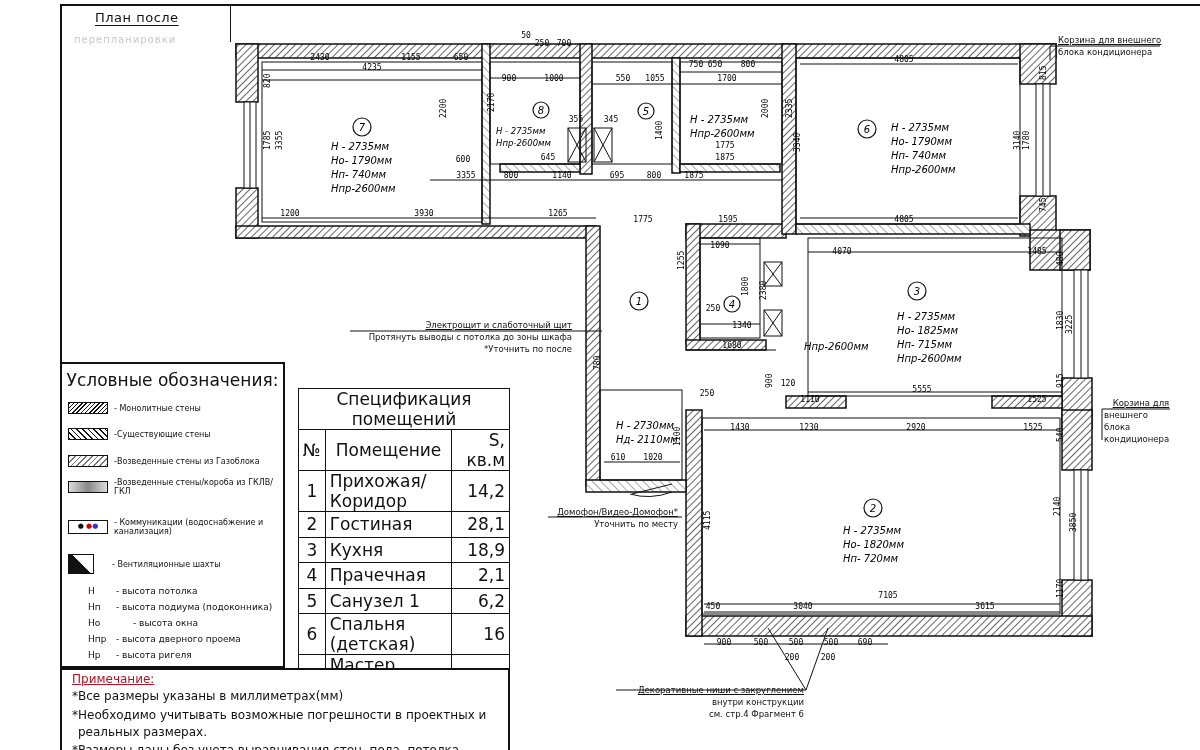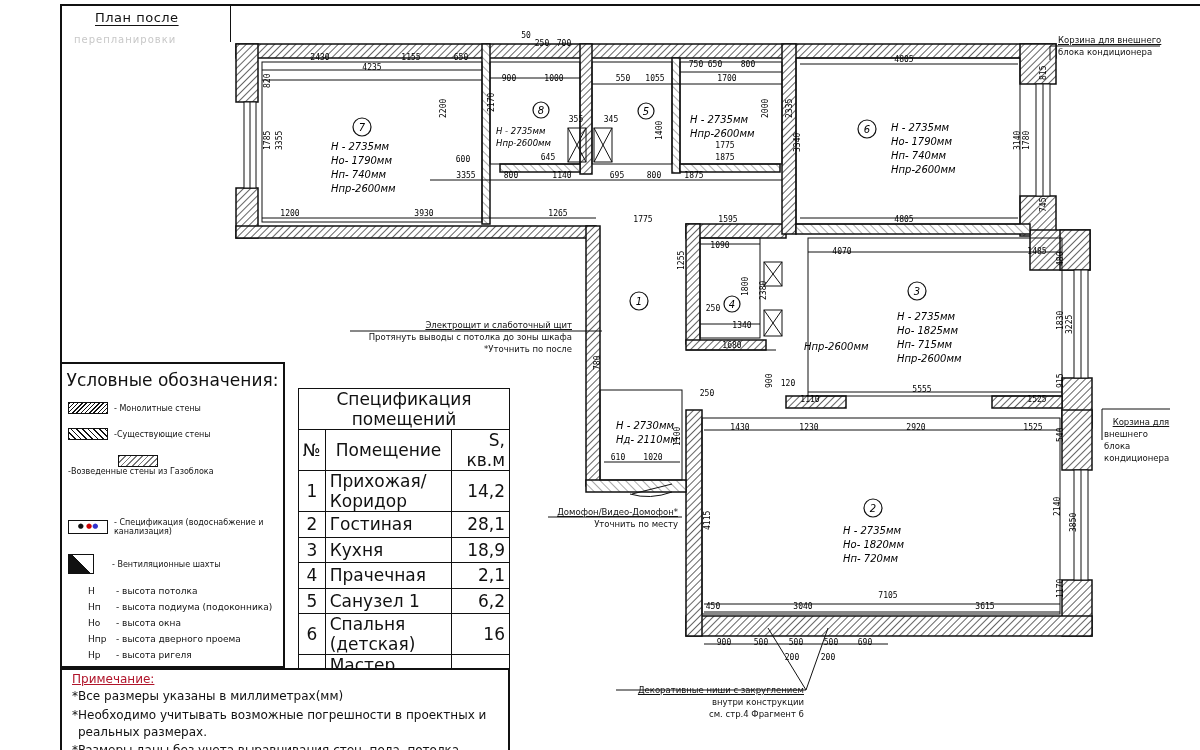--- a/index.html
+++ b/index.html
@@ -304,21 +304,21 @@
     <text transform="translate(1063,598) rotate(-90)">1170</text>
     <text transform="translate(1063,442) rotate(-90)">540</text>
     <text transform="translate(680,446) rotate(-90)">1100</text>
   </g>
 </svg>
 
 <div class="callout" style="left:1058px;top:34px;text-align:left;">
   <div class="note-u">Корзина для внешнего</div>
   <div>блока кондиционера</div>
 </div>
-<div class="callout" style="left:1104px;top:397px;text-align:left;margin-top:19px;">
+<div class="callout" style="left:1104px;top:397px;text-align:left;">
   <div class="note-u">Корзина для</div>
   <div>внешнего</div>
   <div>блока</div>
   <div>кондиционера</div>
 </div>
 <div class="callout" style="left:340px;top:319px;width:232px;">
   <div class="note-u">Электрощит и слаботочный щит</div>
   <div>Протянуть выводы с потолка до зоны шкафа</div>
   <div>*Уточнить по после</div>
 </div>
@@ -335,41 +335,45 @@
 <div class="legend">
   <div class="legend-title">Условные обозначения:</div>
   <div class="lg-row" style="top:38px;">
     <div class="lg-sym hatch-dense"></div>
     <span>- Монолитные стены</span>
   </div>
   <div class="lg-row" style="top:64px;">
     <div class="lg-sym hatch-mid"></div>
     <span>-Существующие стены</span>
   </div>
-  <div class="lg-row" style="top:91px;flex-direction:column;">
+  <div class="lg-row" style="top:91px;">
     <div class="lg-sym hatch-light"></div>
     <span>-Возведенные стены из Газоблока</span>
   </div>
+  <div class="lg-row" style="top:114px;width:210px;">
+    <div class="lg-sym gkl" style="flex:none;"></div>
+    <span>-Возведенные стены/короба из ГКЛВ/ГКЛ</span>
+  </div>
   <div class="lg-row" style="top:154px;width:210px;">
     <div class="lg-sym" style="flex:none;height:14px;background:#fff;text-align:center;font-size:7px;line-height:10px;">● <span style="color:#c00">●</span><span style="color:#33c">●</span></div>
-    <span>- Спецификация (водоснабжение и канализация)</span>
+    <span>- Коммуникации (водоснабжение и канализация)</span>
   </div>
   <div class="lg-row" style="top:190px;">
     <div class="lg-sym" style="width:26px;height:20px;margin-right:18px;background:linear-gradient(225deg,#fff 50%,#111 50%);"></div>
     <span>- Вентиляционные шахты</span>
   </div>
   <div class="lg-abbr" style="top:222px;">
       <span>Н</span>
       <span>- высота потолка</span>
     </div>
   <div class="lg-abbr" style="top:238px;">
       <span>Нп</span>
       <span>- высота подиума (подоконника)</span>
     </div>
-  <div class="lg-abbr" style="top:254px;">
+  <div class="lg-abbr" style="top:254px;gap:17px;">
       <span>Но</span>
       <span>- высота окна</span>
     </div>
   <div class="lg-abbr" style="top:270px;">
       <span>Нпр</span>
       <span>- высота дверного проема</span>
     </div>
   <div class="lg-abbr" style="top:286px;">
       <span>Нр</span>
       <span>- высота ригеля</span>

